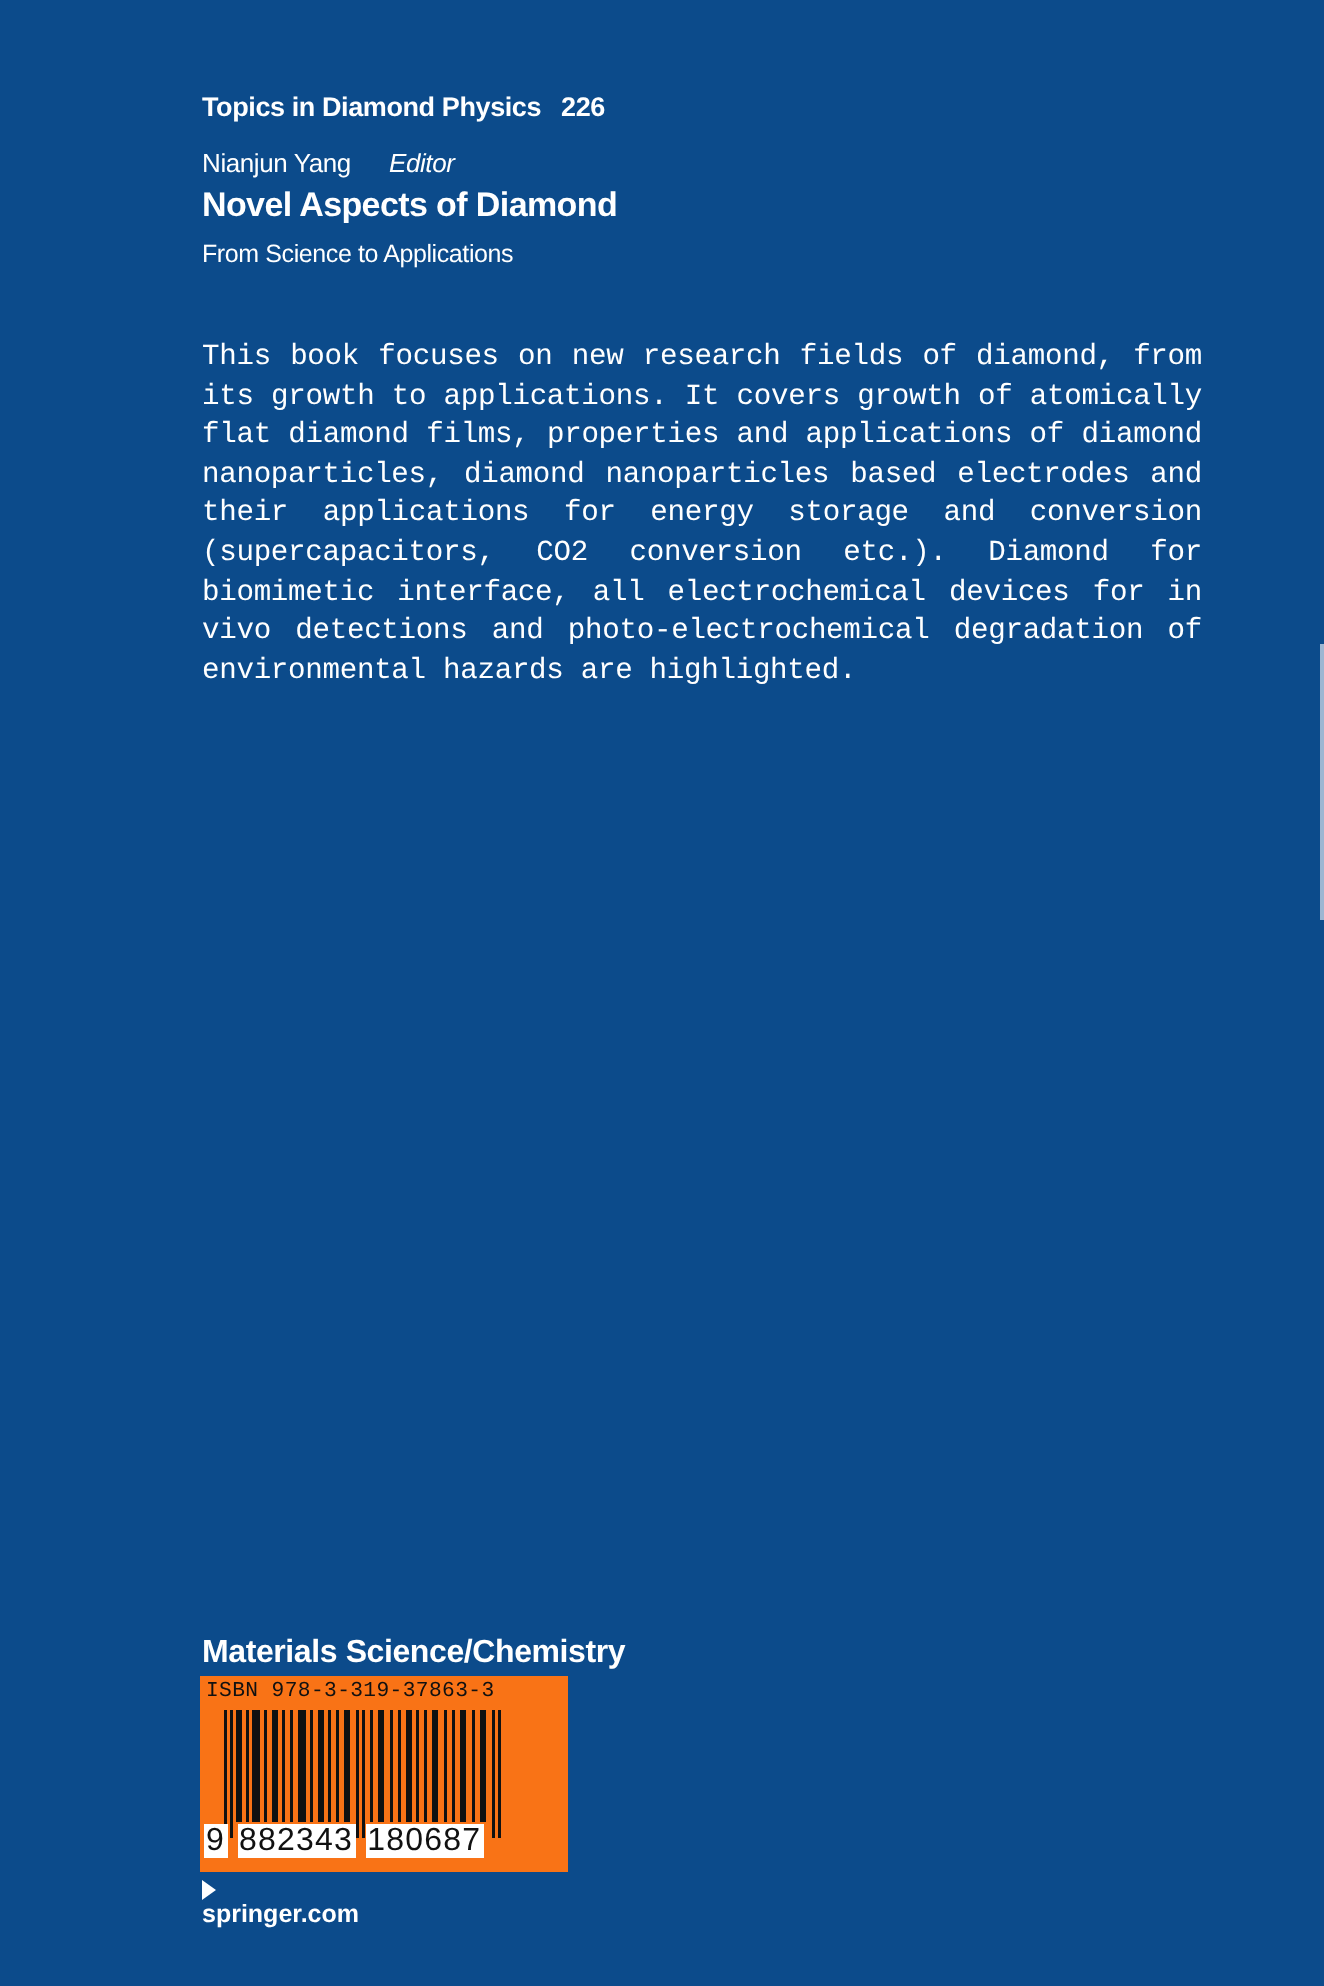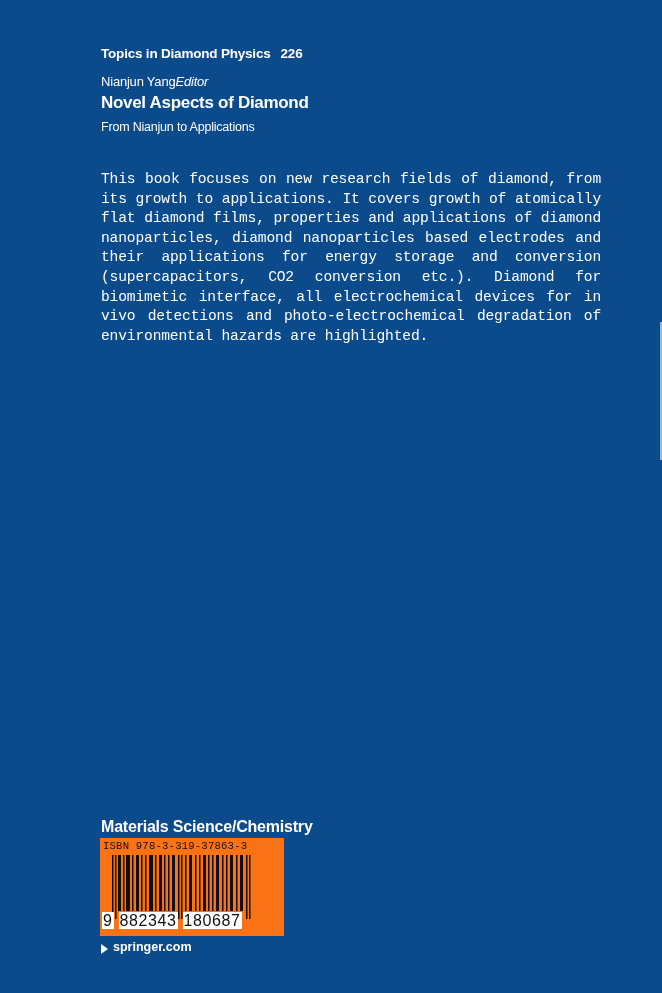--- a/index.html
+++ b/index.html
@@ -6,21 +6,21 @@
   body {
     width:662px; height:993px; overflow:hidden;
     background:#0c4b8b;
     position:relative;
     color:#ffffff;
     font-family:"Liberation Sans", sans-serif;
   }
   .series { position:absolute; left:101px; top:46px; font-size:13.5px; font-weight:bold; letter-spacing:-0.2px; }
   .series .num { margin-left:10px; }
   .editor-line { position:absolute; left:101px; top:74px; font-size:13px; letter-spacing:-0.2px; }
-  .editor-line .role { font-style:italic; margin-left:0; }
+  .editor-line .role { font-style:italic; margin-left:19px; }
   .title { position:absolute; left:101px; top:93px; font-size:17px; font-weight:bold; letter-spacing:-0.3px; }
   .subtitle { position:absolute; left:101px; top:120px; font-size:12.5px; letter-spacing:-0.2px; }
   .blurb {
     position:absolute; left:101px; top:170px; width:500px;
     font-family:Liberation Mono, monospace; font-size:14.6px; line-height:19.6px;
     text-align:justify; letter-spacing:-0.15px;
   }
   .edge-line { position:absolute; left:660px; top:322px; width:2px; height:138px; background:#9db6d2; }
   .category { position:absolute; left:101px; top:818px; font-size:16px; font-weight:bold; letter-spacing:-0.2px; }
   .barcode-box {
@@ -30,36 +30,36 @@
   .isbn-text {
     position:absolute; left:3px; top:2px; font-family:"Liberation Mono", monospace;
     font-size:10.6px; letter-spacing:0.2px; color:#111;
   }
   .bars { position:absolute; left:12px; top:17px; width:142px; height:64px; }
   .ean-text {
     position:absolute; left:2px; top:74px; font-family:"Liberation Sans", sans-serif;
     font-size:16px; color:#111; letter-spacing:0.6px; background:transparent;
   }
   .ean-text span { background:#fff; padding:0 1px; }
-  .springer { position:absolute; left:101px; top:940px; font-size:12.5px; font-weight:bold; display:flex; align-items:flex-end; }
+  .springer { position:absolute; left:101px; top:940px; font-size:12.5px; font-weight:bold; display:flex; align-items:flex-start;flex-direction:column; }
   .springer .tri { width:0; height:0; border-top:5px solid transparent; border-bottom:5px solid transparent; border-left:7px solid #fff; margin-right:5px; }
 </style>
 </head>
 <body>
 
 <div class="series">
   <span>Topics in Diamond Physics</span><span class="num">226</span>
 </div>
 
 <div class="editor-line">
   <span>Nianjun Yang</span><span class="role">Editor</span>
 </div>
 
 <div class="title">Novel Aspects of Diamond</div>
-<div class="subtitle">From Nianjun to Applications</div>
+<div class="subtitle">From Science to Applications</div>
 
 <div class="blurb">This book focuses on new research fields of diamond, from its growth to applications. It covers growth of atomically flat diamond films, properties and applications of diamond nanoparticles, diamond nanoparticles based electrodes and their applications for energy storage and conversion (supercapacitors, CO2 conversion etc.). Diamond for biomimetic interface, all electrochemical devices for in vivo detections and photo-electrochemical degradation of environmental hazards are highlighted.</div>
 
 <div class="edge-line"></div>
 
 <div class="category">Materials Science/Chemistry</div>
 
 <div class="barcode-box">
   <div class="isbn-text">ISBN 978-3-319-37863-3</div>
   <svg class="bars" viewBox="0 0 142 64" preserveAspectRatio="none">

